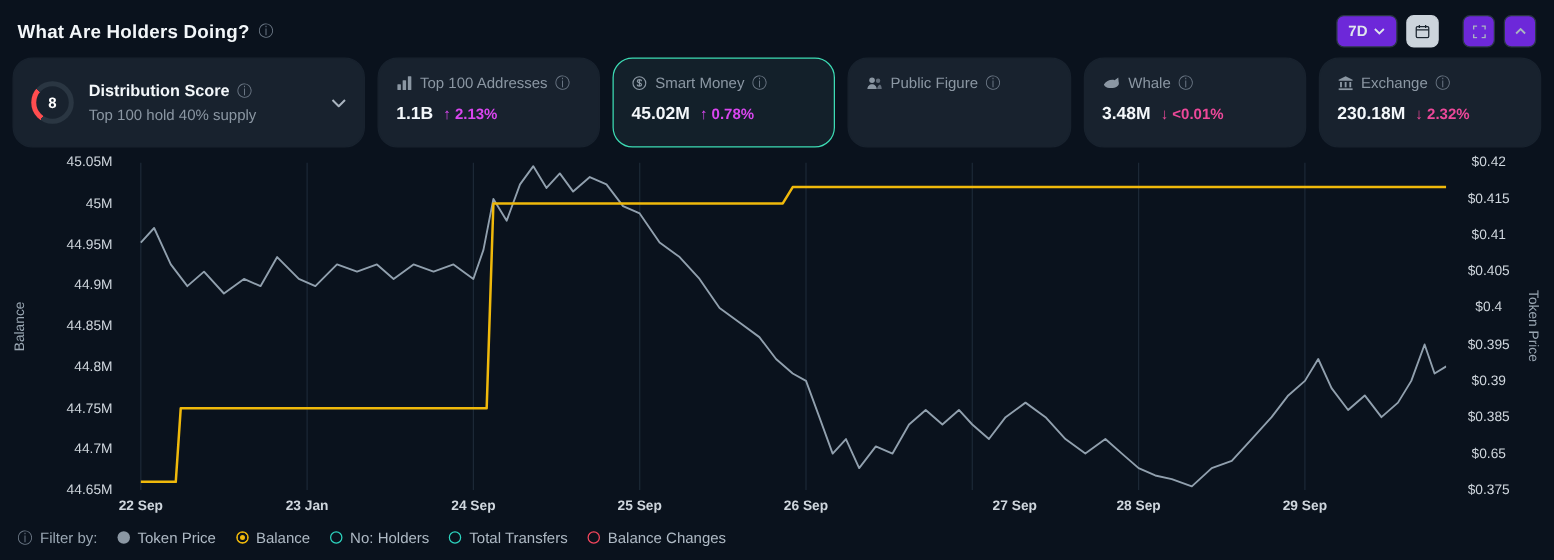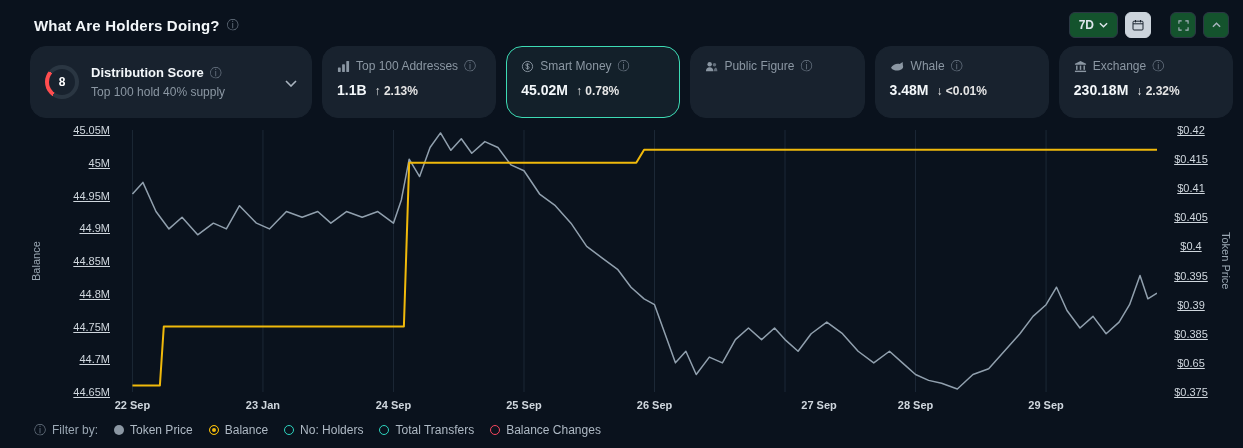--- a/index.html
+++ b/index.html
@@ -1,28 +1,28 @@
 <!DOCTYPE html>
 <html><head>
 <meta charset="utf-8">
 <style>
   * { box-sizing: border-box; }
   html,body { margin:0; padding:0; background:#0a121d; }
   .panel{
     width:1243px; height:448px; background:#0a121d; color:#e6ecf2;
     font-family:"Liberation Sans", sans-serif; display:flex; flex-direction:column;
-    overflow:hidden; position:relative;padding-left:20px;
+    overflow:hidden; position:relative;
   }
   
   .hdr{ display:flex; align-items:center; justify-content:space-between; padding:12px 14px 8px 14px; }
   .hdr-left{ display:flex; align-items:center; gap:7px; }
   .title{ font-size:15px; font-weight:700; color:#f3f7fa; letter-spacing:.2px; }
   .info{ color:#6b7785; font-size:12px; line-height:1; }
   .controls{ display:flex; align-items:center; gap:7px; }
-  .btn{ display:flex; align-items:center; gap:5px; background:#14532d; border:1px solid #2b3744;
+  .btn{ display:flex; align-items:center; gap:5px; background:#6d28d9; border:1px solid #2b3744;
         border-radius:6px; height:26px; padding:0 9px; color:#dfe6ec; font-size:12px; font-weight:700; cursor:pointer;}
   .btn.icon{ width:26px; padding:0; justify-content:center; color:#aab5c0; }
   .btn.light{ background:#ccd4dc; border-color:#ccd4dc; color:#1a242f; }
   .btn svg{ display:block; }
   .gap-lg{ margin-left:12px; }
   
   .cards{ display:flex; gap:10px; padding:0 10px; }
   .card{ background:#18222e; border:1px solid #18222e; border-radius:16px; padding:12px 14px; min-height:72px; cursor:pointer;}
   .card.dist{ width:282px; display:flex; align-items:center; gap:12px; }
   .card.stat{ flex:1; }
@@ -35,29 +35,29 @@
   .dist-text{ flex:1; }
   .dist-title-row{ display:flex; align-items:center; gap:6px; }
   .dist-title{ font-size:13px; font-weight:700; color:#f3f7fa; }
   .dist-sub{ font-size:12px; color:#8b97a3; margin-top:5px; }
   .chev{ color:#aab5c0; }
   .stat-label-row{ display:flex; align-items:center; gap:6px; color:#8b97a3; font-size:12px; }
   .stat-icon{ color:#8b97a3; display:flex; }
   .stat-value-row{ display:flex; align-items:baseline; gap:8px; margin-top:9px; }
   .value{ font-size:14px; font-weight:700; color:#f3f7fa; }
   .change{ font-size:12px; font-weight:600; }
-  .change.up{ color:#e5e5e5;text-align:center; } .change.down{ color:#e5e5e5; }
+  .change.up{ color:#d946ef;text-align:center; } .change.down{ color:#ec4899; }
   
   .chart{ flex:1; display:grid; grid-template-columns:20px 76px 1fr 58px 22px; grid-template-rows:1fr 22px;
           margin:12px 6px 0 6px; }
   .ax-label{ font-size:11px; color:#9aa7b3; display:flex; align-items:center; justify-content:center; }
   .ax-label.left{ grid-column:1; grid-row:1; writing-mode:vertical-rl; transform:rotate(180deg); }
   .ax-label.right{ grid-column:5; grid-row:1; writing-mode:vertical-rl; }
   .ticks{ display:flex; flex-direction:column; justify-content:space-between; font-size:11px; color:#cfd6dd;
-          grid-row:1; margin:-6px 0;text-decoration:underline; }
+          grid-row:1; margin:-6px 0; }
   .ticks.left{ grid-column:2; align-items:flex-end; padding-right:12px; }
   .ticks.right{ grid-column:4; align-items:center; padding-left:10px; }
   .plot{ grid-column:3; grid-row:1; position:relative; }
   .plot svg{ position:absolute; inset:0; width:100%; height:100%; }
   .xlabels{ grid-column:3; grid-row:2; position:relative; font-size:11px; color:#cfd6dd;font-weight:bold; }
   .xlabels div{ position:absolute; top:7px; transform:translateX(-50%); white-space:nowrap; }
   
   .footer{ display:flex; align-items:center; gap:16px; padding:9px 14px 11px 14px; color:#9aa7b3; font-size:12px; }
   .filter-cap{ display:flex; align-items:center; gap:6px; }
   .legend-item{ display:flex; align-items:center; gap:6px; cursor:pointer; color:#aeb9c4; }

